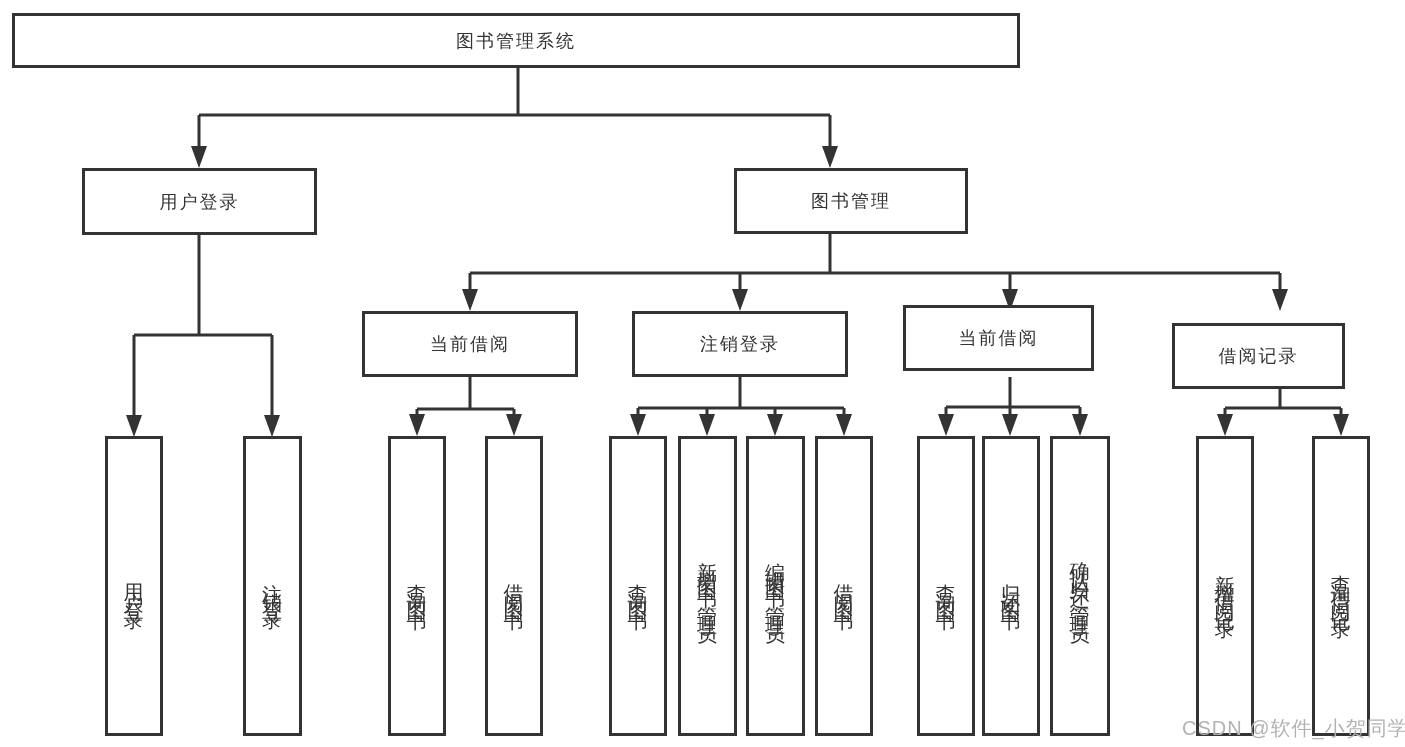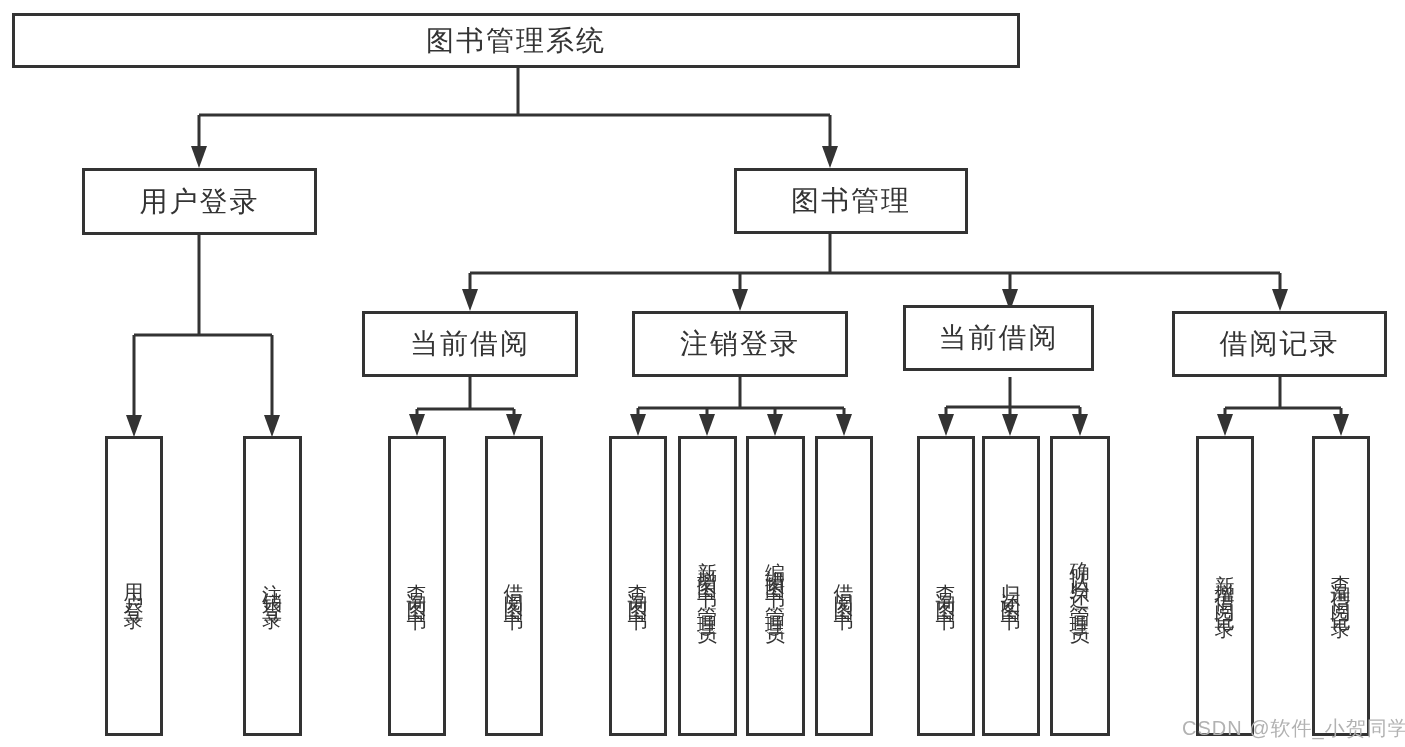--- a/index.html
+++ b/index.html
@@ -24,21 +24,21 @@
     position: absolute;
     box-sizing: border-box;
     border: 3px solid var(--line, #333);
     background: #fff;
     display: flex;
     align-items: center;
     justify-content: center;
     color: var(--text, #333);
   }
   .box.h span {
-    font-size: 28px;
+    font-size: 18px;
     letter-spacing: 2px;
     white-space: nowrap;
   }
   .box.v span {
     writing-mode: vertical-rl;
     text-orientation: mixed;
     font-size: 20px;
     letter-spacing: 9px;
     line-height: 1;
     white-space: nowrap;
@@ -107,21 +107,21 @@
 
   <div class="box h" style="left:362px;top:311px;width:216px;height:66px">
     <span>当前借阅</span>
   </div>
   <div class="box h" style="left:632px;top:311px;width:216px;height:66px">
     <span>注销登录</span>
   </div>
   <div class="box h" style="left:903px;top:305px;width:191px;height:66px">
     <span>当前借阅</span>
   </div>
-  <div class="box h" style="left:1172px;top:311px;width:215px;height:66px">
+  <div class="box h" style="left:1172px;top:323px;width:173px;height:66px">
     <span>借阅记录</span>
   </div>
 
   <div class="box v" style="left:105px;top:436px;width:58px;height:300px">
     <span>用户登录</span>
   </div>
   <div class="box v" style="left:243px;top:436px;width:59px;height:300px">
     <span>注销登录</span>
   </div>
 

